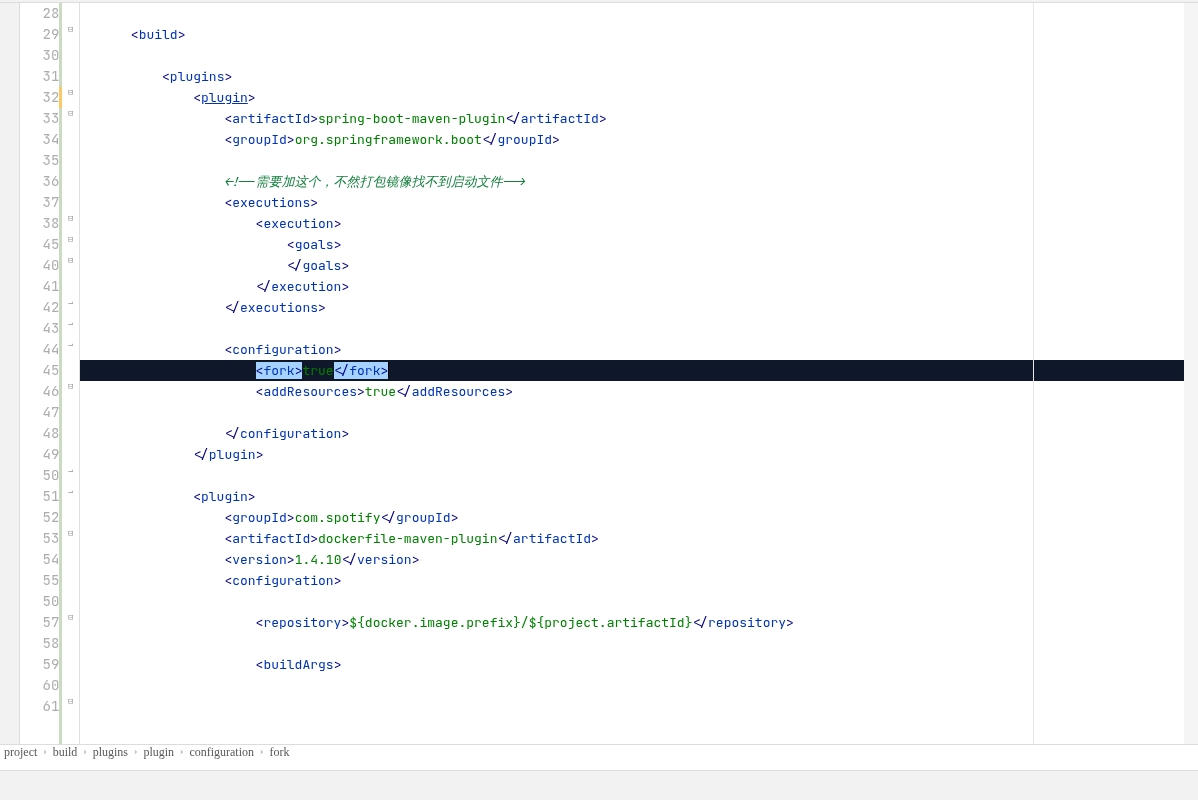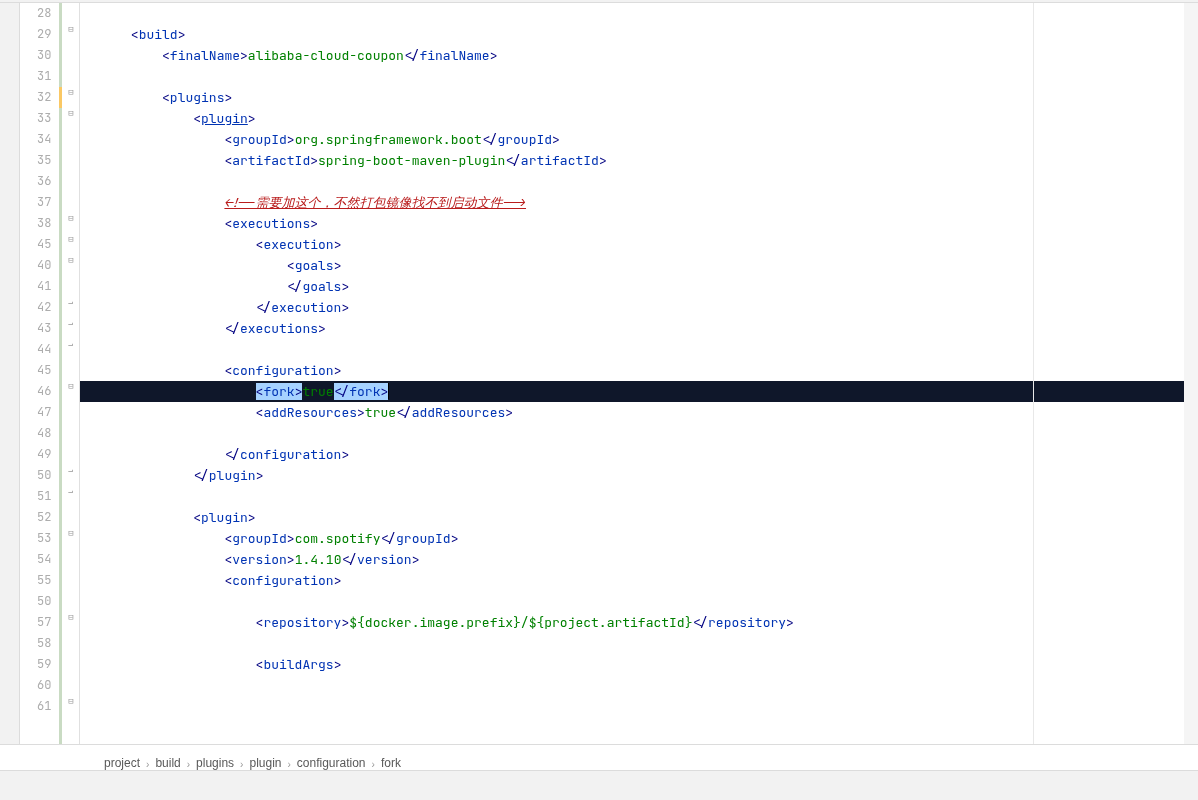--- a/index.html
+++ b/index.html
@@ -27,23 +27,22 @@
 }
 .gutter {
   width: 60px;
   background: #ffffff;
   border-right: 1px solid #e0e0e0;
   display: flex;
 }
 .line-numbers {
   width: 40px;
   text-align: right;
-  padding-right: 8px;
   color: #adadad;
-  font-size: 12px;
+  font-size: 14px;
 }
 .fold-column {
   width: 20px;
   position: relative;
   border-left: 3px solid #c9dbc3;
 }
 .fold-marker {
   position: absolute;
   left: 3px;
   width: 11px;
@@ -73,21 +72,21 @@
   line-height: 21px;
   white-space: pre;
   padding-left: 4px;
 }
 .code-line.highlighted {
   background: #0f172a;
 }
 .tag { color: #000080; }
 .tag-name { color: #0033b3; font-weight: normal; }
 .text-content { color: #008000; }
-.comment { color: #b91c1c; font-style: italic; text-decoration: underline; }
+.comment { color: #15803d; font-style: italic; }
 .underlined { text-decoration: underline; }
 .selection { background: #a6d2ff; }
 .caret {
   display: inline-block;
   width: 1px;
   height: 16px;
   background: #000;
   vertical-align: middle;
   position: relative;
   top: -1px;
@@ -102,25 +101,24 @@
 }
 .scrollbar {
   width: 14px;
   background: #f5f5f5;
 }
 .breadcrumb {
   height: 26px;
   background: #ffffff;
   border-top: 1px solid #dcdcdc;
   display: flex;
-  align-items: flex-end;
-  padding-left: 100px;
+  align-items: flex-start;
   font-size: 12px;
   color: #595959;
-  font-family: Liberation Sans, sans-serif;
+  font-family: Liberation Serif, serif;
 }
 .breadcrumb-item {
   padding: 0 4px;
   cursor: pointer;
 }
 .breadcrumb-sep {
   color: #999;
   padding: 0 2px;
   font-size: 10px;
 }
@@ -252,44 +250,44 @@
         <div class="fold-row"></div>
         <div class="fold-row">
           <div class="fold-marker">⊟</div>
         </div>
       </div>
   </div>
   <div class="code-area">
     <div id="code-lines">
         <div class="code-line"></div>
         <div class="code-line">      <span class="tag">&lt;</span><span class="tag-name">build</span><span class="tag">&gt;</span></div>
-        <div class="code-line">          <span class="tag">&lt;</span><span class="tag-name">finalName</span><span class="tag">&gt;</span><span class="text-content">alibaba-cloud-coupon</span><span class="tag">&lt;/</span><span class="tag-name">finalName</span><span class="tag">&gt;</span></div>
         <div class="code-line"></div>
         <div class="code-line">          <span class="tag">&lt;</span><span class="tag-name">plugins</span><span class="tag">&gt;</span></div>
         <div class="code-line">              <span class="tag">&lt;</span><span class="tag-name underlined">plugin</span><span class="tag">&gt;</span></div>
+        <div class="code-line">                  <span class="tag">&lt;</span><span class="tag-name">artifactId</span><span class="tag">&gt;</span><span class="text-content">spring-boot-maven-plugin</span><span class="tag">&lt;/</span><span class="tag-name">artifactId</span><span class="tag">&gt;</span></div>
         <div class="code-line">                  <span class="tag">&lt;</span><span class="tag-name">groupId</span><span class="tag">&gt;</span><span class="text-content">org.springframework.boot</span><span class="tag">&lt;/</span><span class="tag-name">groupId</span><span class="tag">&gt;</span></div>
-        <div class="code-line">                  <span class="tag">&lt;</span><span class="tag-name">artifactId</span><span class="tag">&gt;</span><span class="text-content">spring-boot-maven-plugin</span><span class="tag">&lt;/</span><span class="tag-name">artifactId</span><span class="tag">&gt;</span></div>
         <div class="code-line"></div>
         <div class="code-line">                  <span class="comment">&lt;!--需要加这个，不然打包镜像找不到启动文件--&gt;</span></div>
         <div class="code-line">                  <span class="tag">&lt;</span><span class="tag-name">executions</span><span class="tag">&gt;</span></div>
         <div class="code-line">                      <span class="tag">&lt;</span><span class="tag-name">execution</span><span class="tag">&gt;</span></div>
         <div class="code-line">                          <span class="tag">&lt;</span><span class="tag-name">goals</span><span class="tag">&gt;</span></div>
         <div class="code-line">                          <span class="tag">&lt;/</span><span class="tag-name">goals</span><span class="tag">&gt;</span></div>
         <div class="code-line">                      <span class="tag">&lt;/</span><span class="tag-name">execution</span><span class="tag">&gt;</span></div>
         <div class="code-line">                  <span class="tag">&lt;/</span><span class="tag-name">executions</span><span class="tag">&gt;</span></div>
         <div class="code-line"></div>
         <div class="code-line">                  <span class="tag">&lt;</span><span class="tag-name">configuration</span><span class="tag">&gt;</span></div>
         <div class="code-line highlighted">                      <span class="tag selection">&lt;</span><span class="tag-name selection">fork</span><span class="tag selection">&gt;</span><span class="text-content">true</span><span class="tag selection">&lt;/</span><span class="tag-name selection">fork</span><span class="tag selection">&gt;</span><span class="caret"></span></div>
         <div class="code-line">                      <span class="tag">&lt;</span><span class="tag-name">addResources</span><span class="tag">&gt;</span><span class="text-content">true</span><span class="tag">&lt;/</span><span class="tag-name">addResources</span><span class="tag">&gt;</span></div>
         <div class="code-line"></div>
         <div class="code-line">                  <span class="tag">&lt;/</span><span class="tag-name">configuration</span><span class="tag">&gt;</span></div>
         <div class="code-line">              <span class="tag">&lt;/</span><span class="tag-name">plugin</span><span class="tag">&gt;</span></div>
         <div class="code-line"></div>
         <div class="code-line">              <span class="tag">&lt;</span><span class="tag-name">plugin</span><span class="tag">&gt;</span></div>
         <div class="code-line">                  <span class="tag">&lt;</span><span class="tag-name">groupId</span><span class="tag">&gt;</span><span class="text-content">com.spotify</span><span class="tag">&lt;/</span><span class="tag-name">groupId</span><span class="tag">&gt;</span></div>
+        <div class="code-line">                  <span class="tag">&lt;</span><span class="tag-name">artifactId</span><span class="tag">&gt;</span><span class="text-content">dockerfile-maven-plugin</span><span class="tag">&lt;/</span><span class="tag-name">artifactId</span><span class="tag">&gt;</span></div>
         <div class="code-line">                  <span class="tag">&lt;</span><span class="tag-name">version</span><span class="tag">&gt;</span><span class="text-content">1.4.10</span><span class="tag">&lt;/</span><span class="tag-name">version</span><span class="tag">&gt;</span></div>
         <div class="code-line">                  <span class="tag">&lt;</span><span class="tag-name">configuration</span><span class="tag">&gt;</span></div>
         <div class="code-line"></div>
         <div class="code-line">                      <span class="tag">&lt;</span><span class="tag-name">repository</span><span class="tag">&gt;</span><span class="text-content">${docker.image.prefix}/${project.artifactId}</span><span class="tag">&lt;/</span><span class="tag-name">repository</span><span class="tag">&gt;</span></div>
         <div class="code-line"></div>
         <div class="code-line">                      <span class="tag">&lt;</span><span class="tag-name">buildArgs</span><span class="tag">&gt;</span></div>
       </div>
     <div class="right-margin"></div>
   </div>
   <div class="scrollbar"></div>

